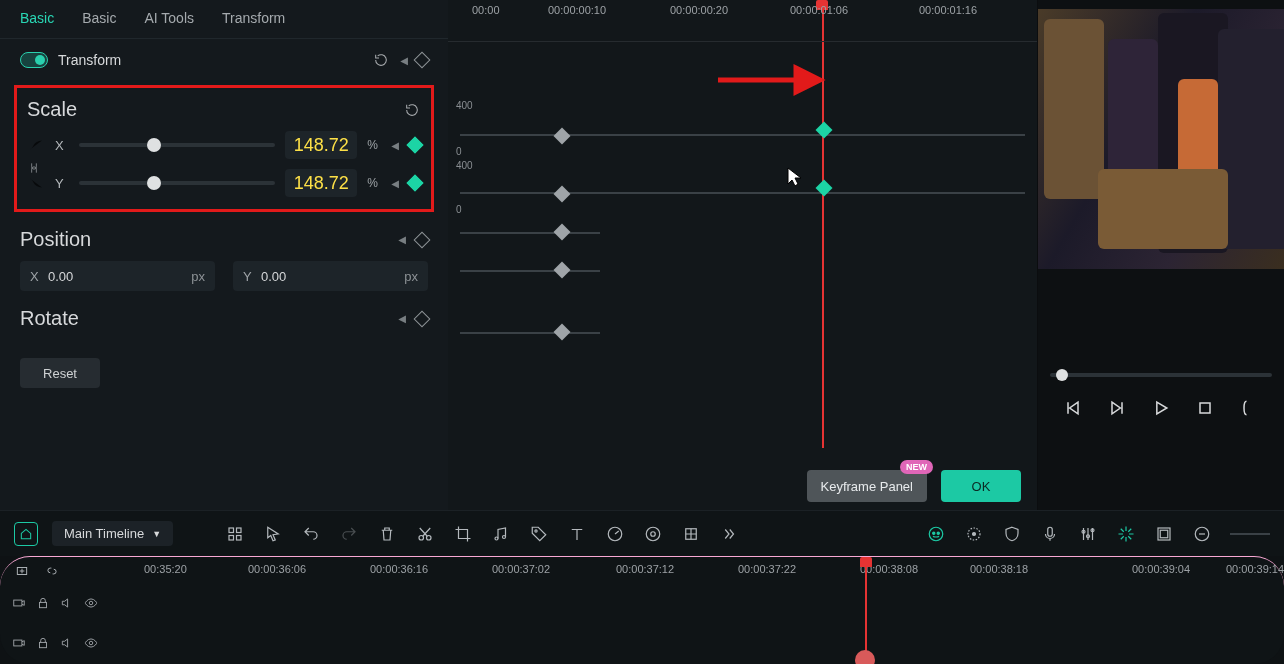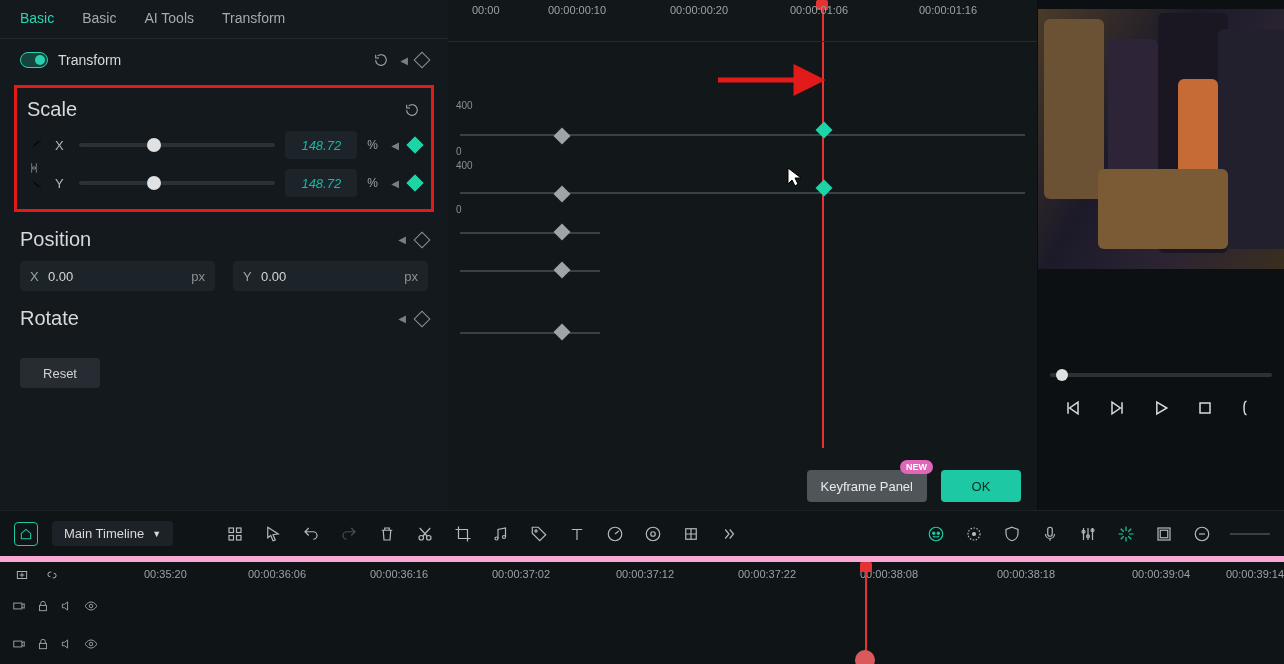--- a/index.html
+++ b/index.html
@@ -105,21 +105,21 @@
     flex:1; height:4px; background:#2b3237; border-radius:2px;
     position:relative; cursor:pointer;
   }
   .slider-thumb {
     position:absolute; top:50%; transform:translate(-50%,-50%);
     width:14px;height:14px;border-radius:50%;background:#dfe1e2;
   }
   .value-box {
     width:72px; height:28px; background:#1d2429; border-radius:4px;
     display:flex;align-items:center;justify-content:center;
-    color:#14b8a6; font-size:13px;font-style:italic;
+    color:#fde047; font-size:18px;
   }
   .pct { width:14px; color:#9ea3a7; font-size:12px; }
   .link-col { width:18px; display:flex; align-items:center; justify-content:center; }
   .curve-col { width:18px; display:flex; align-items:center; justify-content:center; opacity:.6; }
 
   
   .pos-group { padding: 6px 20px 10px 20px; display:flex;flex-direction:column;gap:10px; }
   .pos-inputs { display:flex; gap:18px; }
   .pos-field {
     flex:1; height:30px; background:#1d2429;border-radius:4px;
@@ -219,21 +219,21 @@
   .home-pill svg{width:14px;height:14px;stroke:currentColor;fill:none;stroke-width:1.8;}
   .tl-select{background:#1c2227;padding:5px 12px;border-radius:4px;color:#d7d9db;cursor:pointer;display:flex;align-items:center;gap:8px;}
   .bb-sep{width:24px;}
   .bb-icon{width:20px;height:20px;display:flex;align-items:center;justify-content:center;color:#b4b9bd;cursor:pointer;}
   .bb-icon svg{width:18px;height:18px;stroke:currentColor;fill:none;stroke-width:1.6;}
   .bb-icon.accent{color:#1cc9a4;}
   .bb-spacer{flex:1;}
   .bb-group{display:flex;gap:18px;align-items:center;}
   .zoom-track{width:40px;height:2px;background:#3a4146;}
 
-  .bottom-timeline{height:108px;background:#0f1416;position:relative;border-top:6px solid #f9a8d4;}
+  .bottom-timeline{height:108px;background:#0f1416;position:relative;border-top:1px solid #f9a8d4;border-radius:30px;}
   .bt-left{position:absolute;left:0;top:0;bottom:0;width:140px;display:flex;flex-direction:column;}
   .bt-track-head{height:40px;display:flex;align-items:center;gap:10px;padding:0 12px;color:#9ea3a7;}
   .bt-track-head svg{width:14px;height:14px;stroke:currentColor;fill:none;stroke-width:1.6;}
   .bt-ruler{position:absolute;left:140px;right:0;top:0;height:30px;}
   .bt-ruler .t{position:absolute;top:6px;font-size:11px;color:#9da2a6;}
   .bt-playhead{position:absolute;top:0;bottom:0;width:2px;background:#e53333;left:865px;}
   .bt-playhead::before{content:"";position:absolute;top:0;left:50%;width:12px;height:10px;background:#e53333;transform:translateX(-50%);border-radius:2px 2px 0 0;}
   .bt-marker{position:absolute;bottom:-6px;left:865px;width:20px;height:20px;border-radius:50%;background:#d85a5a;transform:translateX(-50%);}
 
 </style>
@@ -638,19 +638,19 @@
     </div>
   </div>
   <div class="bt-ruler">
     <span class="t" style="left:4px">00:35:20</span>
     <span class="t" style="left:108px">00:00:36:06</span>
     <span class="t" style="left:230px">00:00:36:16</span>
     <span class="t" style="left:352px">00:00:37:02</span>
     <span class="t" style="left:476px">00:00:37:12</span>
     <span class="t" style="left:598px">00:00:37:22</span>
     <span class="t" style="left:720px">00:00:38:08</span>
-    <span class="t" style="left:857px">00:00:38:18</span>
+    <span class="t" style="left:830px">00:00:38:18</span>
     <span class="t" style="left:992px">00:00:39:04</span>
     <span class="t" style="left:1086px">00:00:39:14</span>
   </div>
   <div class="bt-playhead"></div>
   <div class="bt-marker"></div>
 </div>
 
 </body></html>

